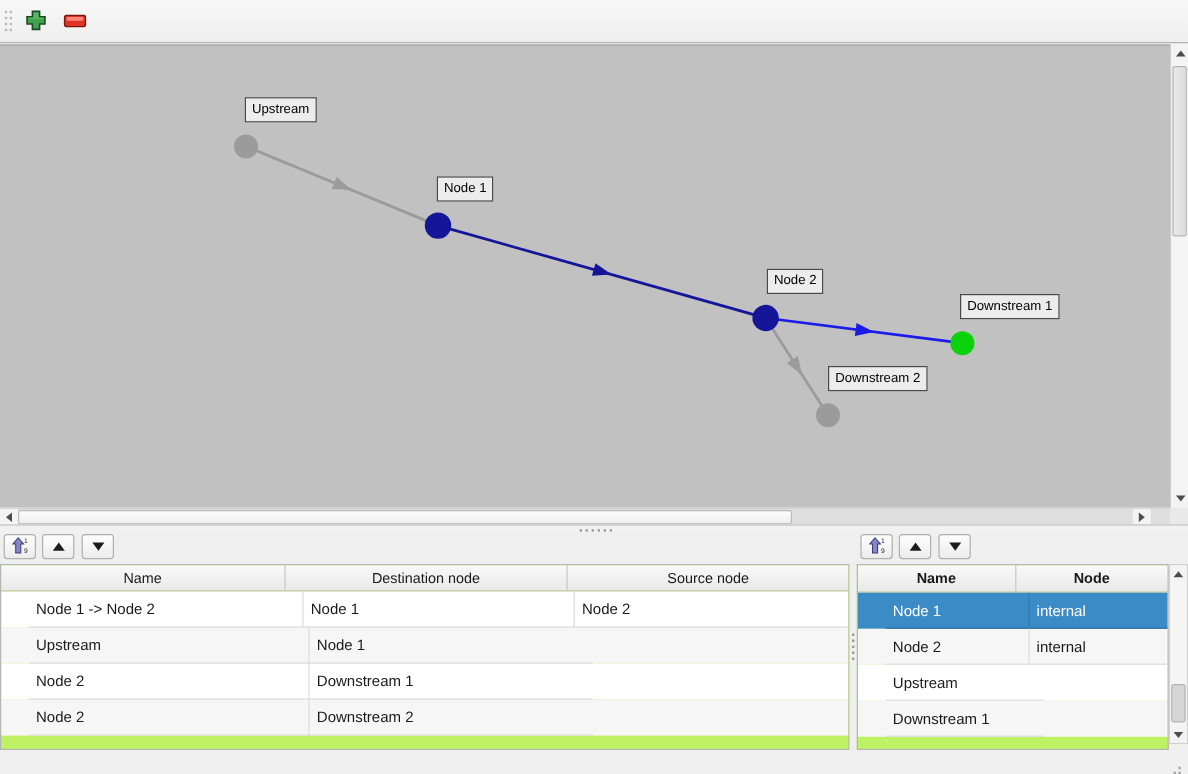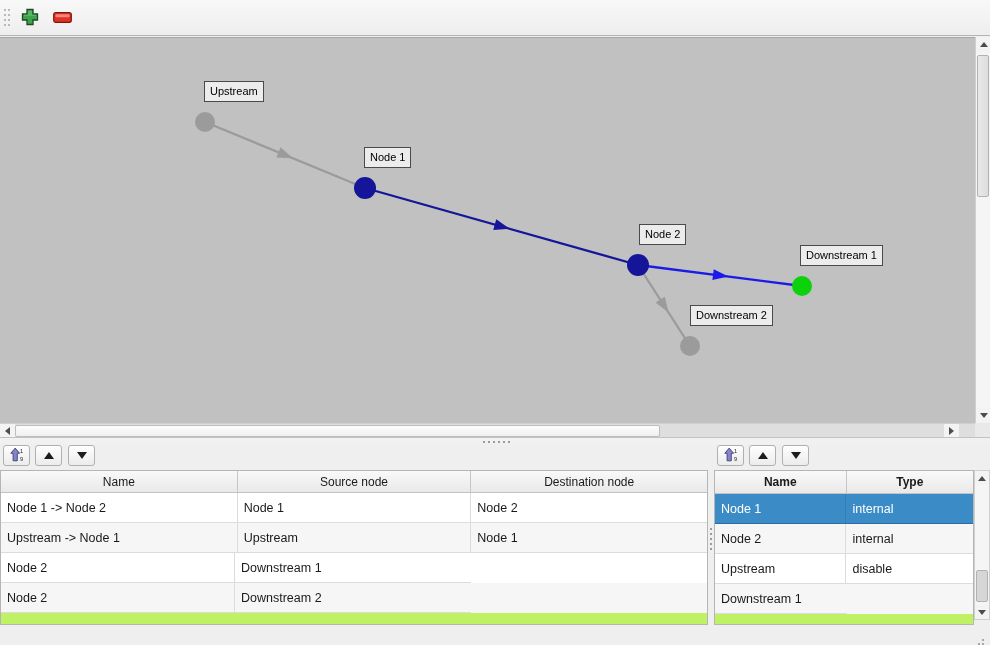--- a/index.html
+++ b/index.html
@@ -75,21 +75,21 @@
   .table { position:absolute; top:26px; background:#bef264; border:1px solid #b5b5b5; overflow:hidden; }
   .pane.left  .table { left:0; width:708px; height:155px; }
   .pane.right .table { left:0; width:260px; height:155px; }
   .thead { display:flex; background:linear-gradient(#f9f9f9,#e9e9e9); border-bottom:1px solid #c3c3c3; }
   .th { display:flex; align-items:center; justify-content:center; font-size:12px;
         border-right:1px solid #c6c6c6; overflow:hidden; }
   .th:last-child { border-right:none; }
   .pane.left  .thead { height:22px; }
   .pane.right .thead { height:23px; }
   .pane.right .th { font-weight:bold; }
-  .tr { display:flex; height:30px; background:#ffffff; }
+  .tr { display:flex; height:30px; background:#ffffff;padding-left:23px; }
   .tr:nth-child(even) { background:#f6f6f6; }
   .td { display:flex; align-items:center; padding-left:6px; font-size:12.5px;
         border-right:1px solid #dcdcdc; border-bottom:1px solid #dcdcdc; overflow:hidden; white-space:nowrap; }
   .td:last-child { border-right:none; }
   .tr.selected, .tr.selected:nth-child(even) { background:#3b8bc7; }
   .tr.selected .td { color:#ffffff; border-right-color:#357fb5; border-bottom-color:#2d6da3; }
   
   .pane.left  .col0 { width:237px; } .pane.left .col1 { width:234px; } .pane.left .col2 { width:236px; }
   .pane.right .col0 { width:132px; } .pane.right .col1 { width:127px; }
 
@@ -195,31 +195,30 @@
         <button class="mini-btn up">
             <div class="tri-up"></div>
           </button>
         <button class="mini-btn down">
             <div class="tri-down"></div>
           </button>
       </div>
       <div class="table">
         <div class="thead">
           <div class="th col0">Name</div>
+          <div class="th col2">Destination node</div>
           <div class="th col1">Source node</div>
-          <div class="th col2">Destination node</div>
         </div>
         <div class="tbody">
             <div class="tr">
               <div class="td col0">Node 1 -&gt; Node 2</div>
               <div class="td col1">Node 1</div>
               <div class="td col2">Node 2</div>
             </div>
             <div class="tr">
-              <div class="td col0">Upstream -&gt; Node 1</div>
               <div class="td col1">Upstream</div>
               <div class="td col2">Node 1</div>
             </div>
             <div class="tr">
               <div class="td col1">Node 2</div>
               <div class="td col2">Downstream 1</div>
             </div>
             <div class="tr">
               <div class="td col1">Node 2</div>
               <div class="td col2">Downstream 2</div>
@@ -246,34 +245,33 @@
         <button class="mini-btn up">
             <div class="tri-up"></div>
           </button>
         <button class="mini-btn down">
             <div class="tri-down"></div>
           </button>
       </div>
       <div class="table">
         <div class="thead">
           <div class="th col0">Name</div>
-          <div class="th col1">Type</div>
+          <div class="th col1">Node</div>
         </div>
         <div class="tbody">
             <div class="tr selected">
               <div class="td col0">Node 1</div>
               <div class="td col1">internal</div>
             </div>
             <div class="tr">
               <div class="td col0">Node 2</div>
               <div class="td col1">internal</div>
             </div>
             <div class="tr">
               <div class="td col0">Upstream</div>
-              <div class="td col1">disable</div>
             </div>
             <div class="tr">
               <div class="td col0">Downstream 1</div>
             </div>
           </div>
       </div>
       <div class="tbl-vscroll">
         <div class="scroll-btn up">
             <div class="tri-up"></div>
           </div>

